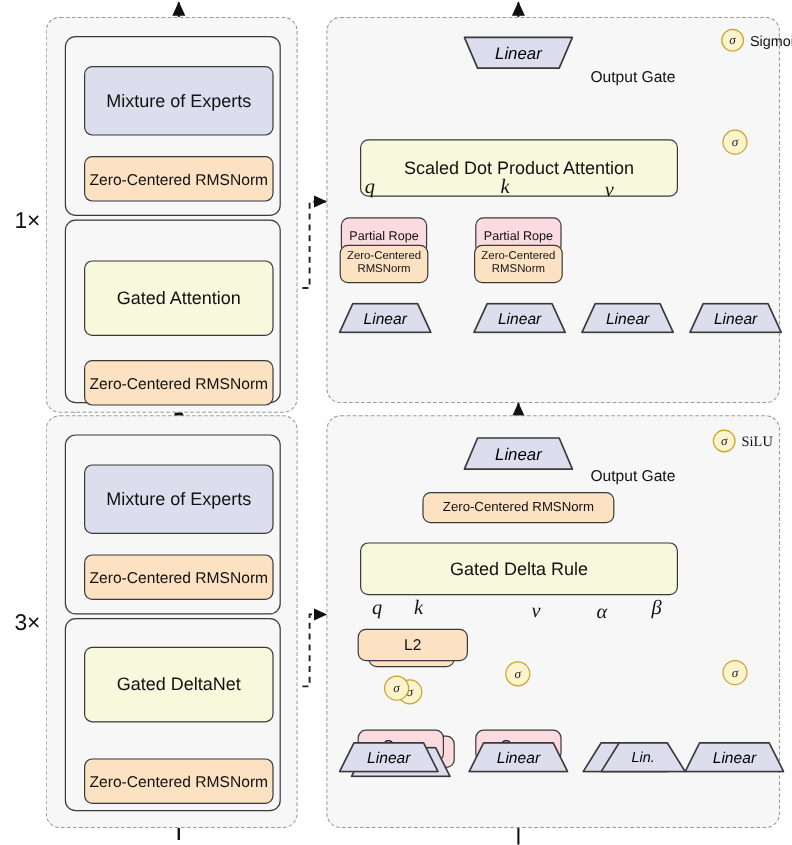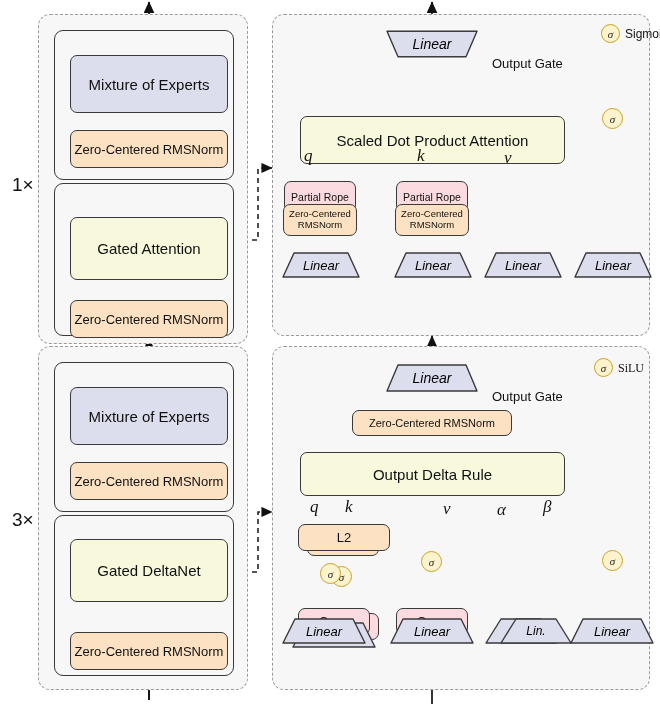--- a/index.html
+++ b/index.html
@@ -254,21 +254,21 @@
     <svg viewBox="0 0 92 28" width="92" height="28">
         <polygon points="1,27 91,27 80,1 12,1" fill="#dcdeee" stroke="#3a3a3a" stroke-width="1.4" stroke-linejoin="round"></polygon>
       </svg>
     <div class="tcap" style="font-size:14px;">Linear</div>
   </div>
 
   <div class="plain" style="left:492px;top:389px;font-size:13px;">Output Gate</div>
 
   <div class="box peach" style="left:352px;top:410px;width:160px;height:26px;font-size:11px;">Zero-Centered RMSNorm</div>
 
-  <div class="box yel" style="left:300px;top:452px;width:265px;height:44px;font-size:15px;">Output Delta Rule</div>
+  <div class="box yel" style="left:300px;top:452px;width:265px;height:44px;font-size:15px;">Gated Delta Rule</div>
 
   <div class="mathlab" style="left:310px;top:497px;font-size:17px;">q</div>
   <div class="mathlab" style="left:345px;top:497px;font-size:17px;">k</div>
 
   <div class="box peach" style="left:307px;top:529px;width:72px;height:27px;"></div>
   <div class="box peach" style="left:298px;top:524px;width:92px;height:27px;font-size:13px;">L2</div>
 
   <div class="circ" style="left:331px;top:566px;width:21px;height:21px;font-size:11px;">σ</div>
   <div class="circ" style="left:320px;top:563px;width:21px;height:21px;font-size:11px;">σ</div>
 

